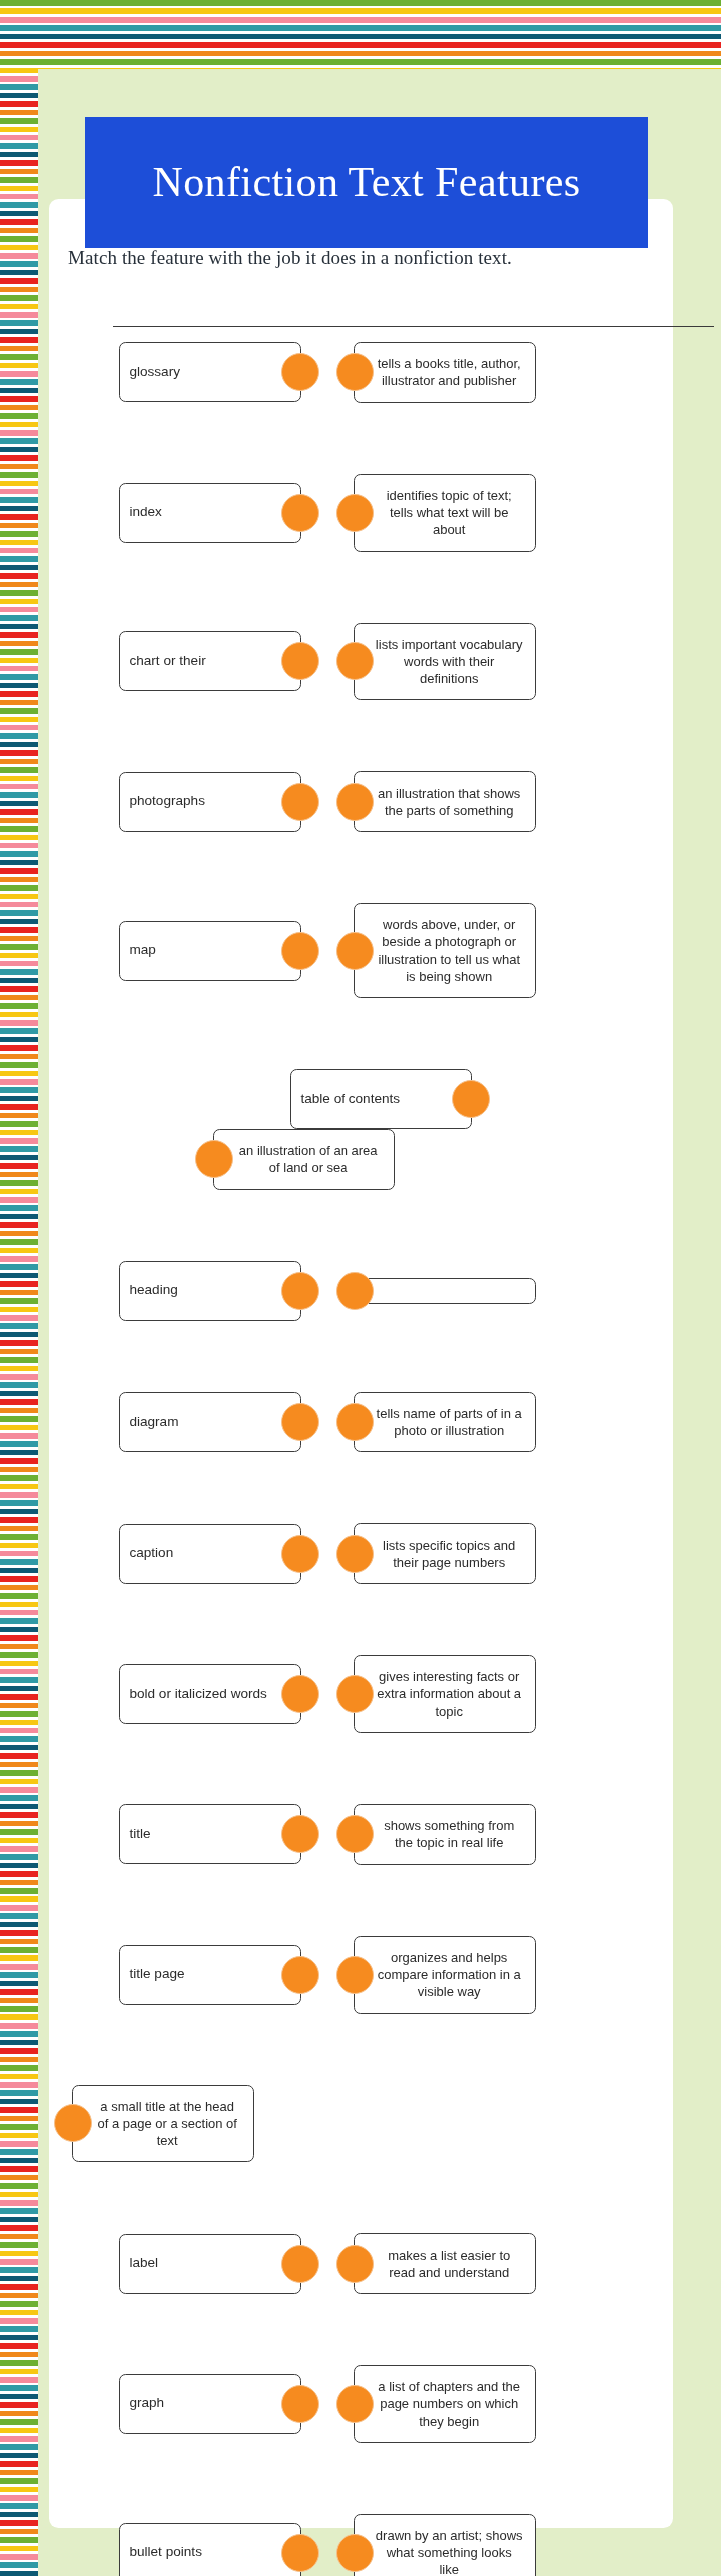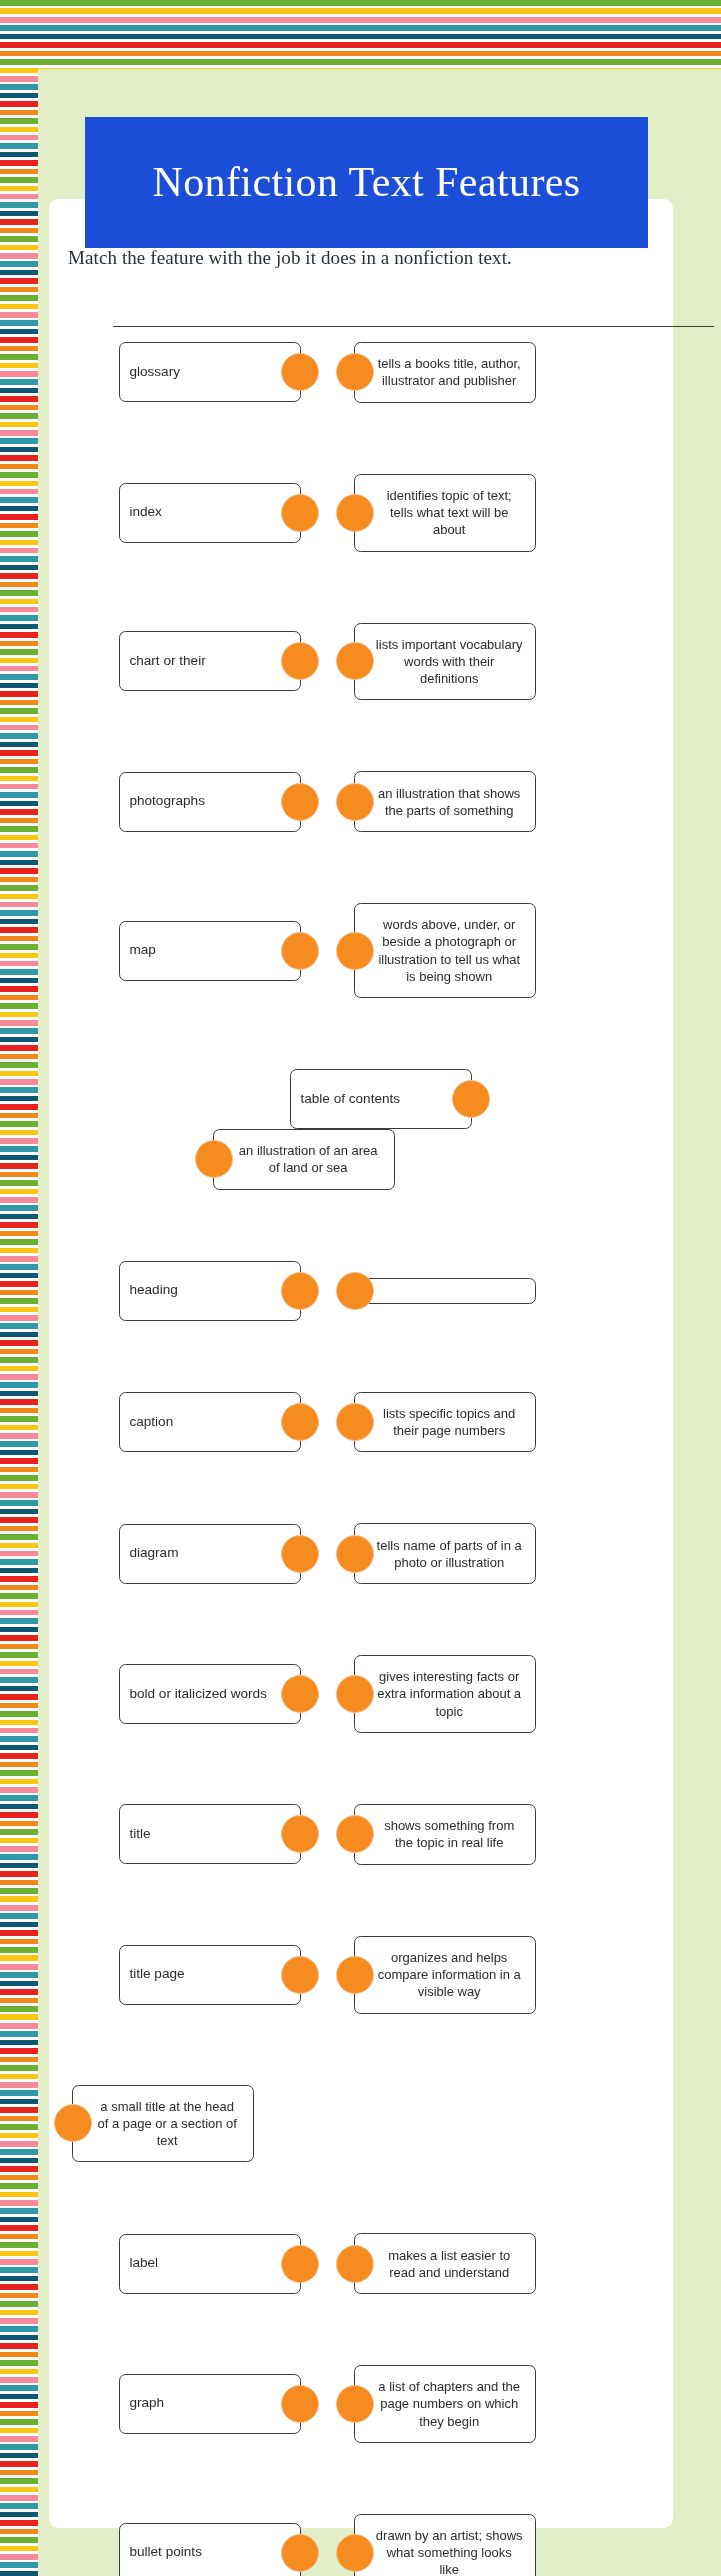--- a/index.html
+++ b/index.html
@@ -348,41 +348,41 @@
           </div>
           <div class="right-cell">
             <div class="def-box">
               <div class="dot dot-right"></div>
             </div>
           </div>
         </div>
         <div class="row" style="margin-bottom: 71px;">
           <div class="left-cell">
             <div class="term-box">
+              <div class="term-label">diagram</div>
+              <div class="dot dot-left"></div>
+            </div>
+          </div>
+          <div class="right-cell">
+            <div class="def-box">
+              <div class="def-label">tells name of parts of in a photo or illustration</div>
+              <div class="dot dot-right"></div>
+            </div>
+          </div>
+        </div>
+        <div class="row" style="margin-bottom: 71px;">
+          <div class="left-cell">
+            <div class="term-box">
               <div class="term-label">caption</div>
               <div class="dot dot-left"></div>
             </div>
           </div>
           <div class="right-cell">
             <div class="def-box">
               <div class="def-label">lists specific topics and their page numbers</div>
-              <div class="dot dot-right"></div>
-            </div>
-          </div>
-        </div>
-        <div class="row" style="margin-bottom: 71px;">
-          <div class="left-cell">
-            <div class="term-box">
-              <div class="term-label">diagram</div>
-              <div class="dot dot-left"></div>
-            </div>
-          </div>
-          <div class="right-cell">
-            <div class="def-box">
-              <div class="def-label">tells name of parts of in a photo or illustration</div>
               <div class="dot dot-right"></div>
             </div>
           </div>
         </div>
         <div class="row" style="margin-bottom: 71px;">
           <div class="left-cell">
             <div class="term-box">
               <div class="term-label">bold or italicized words</div>
               <div class="dot dot-left"></div>
             </div>

